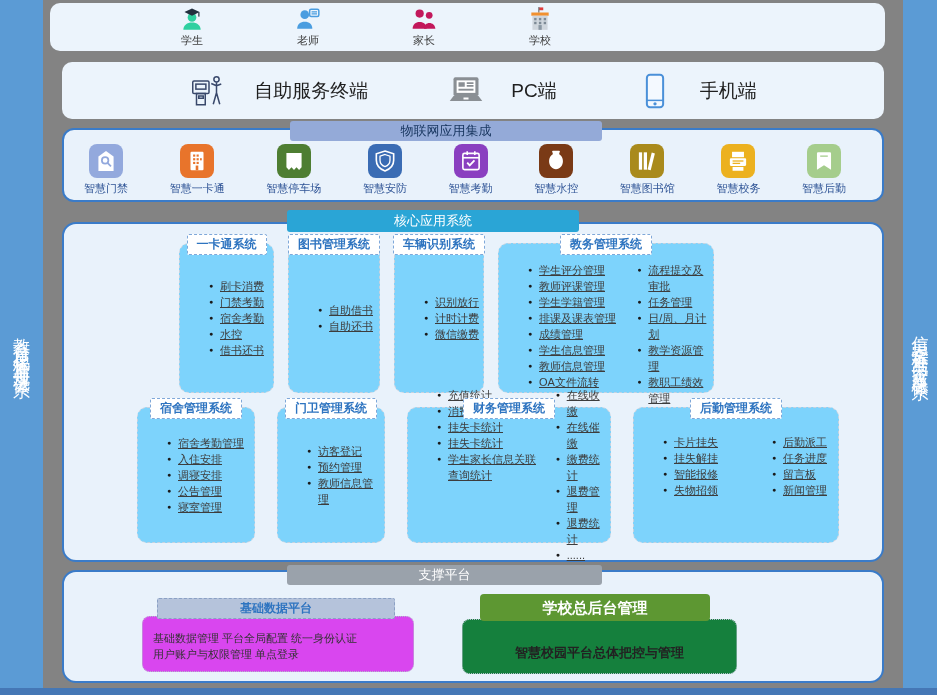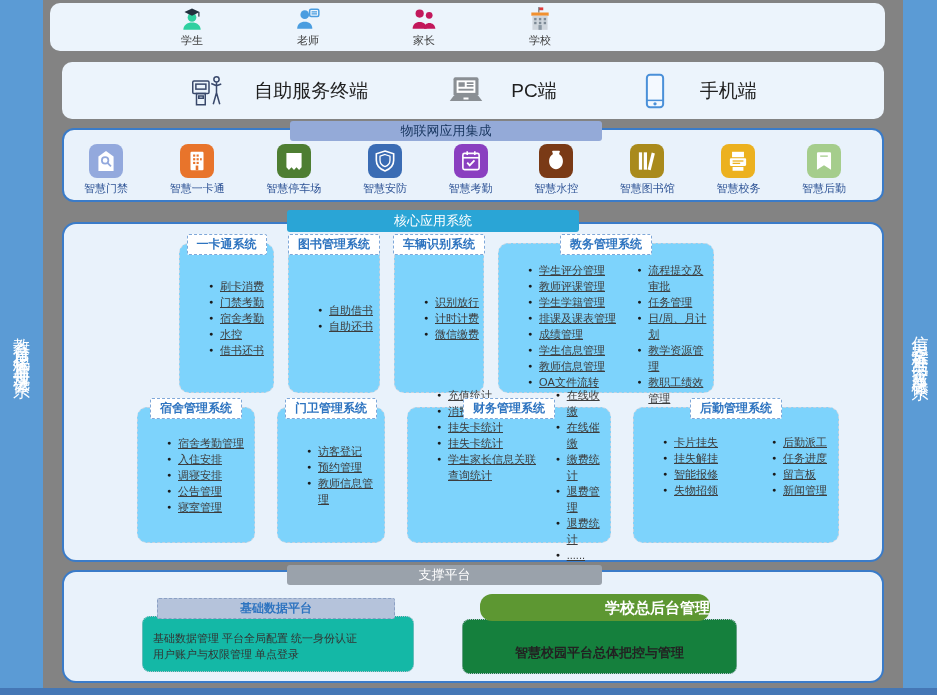--- a/index.html
+++ b/index.html
@@ -59,24 +59,24 @@
   .wide .cols ul:first-child{width:112px;}
   .r1{width:118px}.r2{width:108px}
   .r3{width:204px}.r3 .cols ul:first-child{width:107px;}
   .r4{width:206px;justify-content:flex-start;padding-top:26px;}
   .r4 .cols ul:first-child{width:96px;}
   
   .support-box{left:62px;top:570px;width:822px;height:113px;border:2px solid #3a7bc8;background:#e9f2fb;border-radius:14px;}
   .support-banner{left:223px;top:-7px;width:315px;height:20px;line-height:20px;background:#9aa2ab;color:#ffffff;font-size:13px;border-radius:3px;}
   .base-banner{position:absolute;left:93px;top:26px;width:236px;height:19px;line-height:19px;text-align:center;
        background:#b5c3db;border:1px dashed #8aa0c4;color:#2e74c0;font-weight:bold;font-size:12px;border-radius:2px;z-index:2;}
-  .base-box{position:absolute;left:78px;top:44px;width:272px;height:56px;background:#14b8a6;border:1px dotted #b3bfcc;
+  .base-box{position:absolute;left:78px;top:44px;width:272px;height:56px;background:#d946ef;border:1px dotted #b3bfcc;
        border-radius:8px;padding:13px 12px 0 10px;font-size:11px;color:#333333;line-height:16px;box-sizing:border-box;}
-  .admin-banner{position:absolute;left:416px;top:22px;width:230px;height:27px;line-height:27px;text-align:right;
-       background:#5d9732;color:#ffffff;font-weight:bold;font-size:15px;border-radius:12px;z-index:2;}
+  .admin-banner{position:absolute;left:416px;top:22px;width:230px;height:27px;line-height:27px;text-align:center;
+       background:#5d9732;color:#ffffff;font-weight:bold;font-size:15px;border-radius:4px;z-index:2;}
   .admin-box{position:absolute;left:398px;top:47px;width:275px;height:55px;background:#15803d;border:1px dotted #b3bfcc;
        border-radius:8px;display:flex;align-items:center;justify-content:center;padding-top:12px;
        font-size:13px;font-weight:bold;color:#222222;box-sizing:border-box;}
 </style>
 </head>
 <body>
 
 <div class="page">
 
   <div class="side left">

